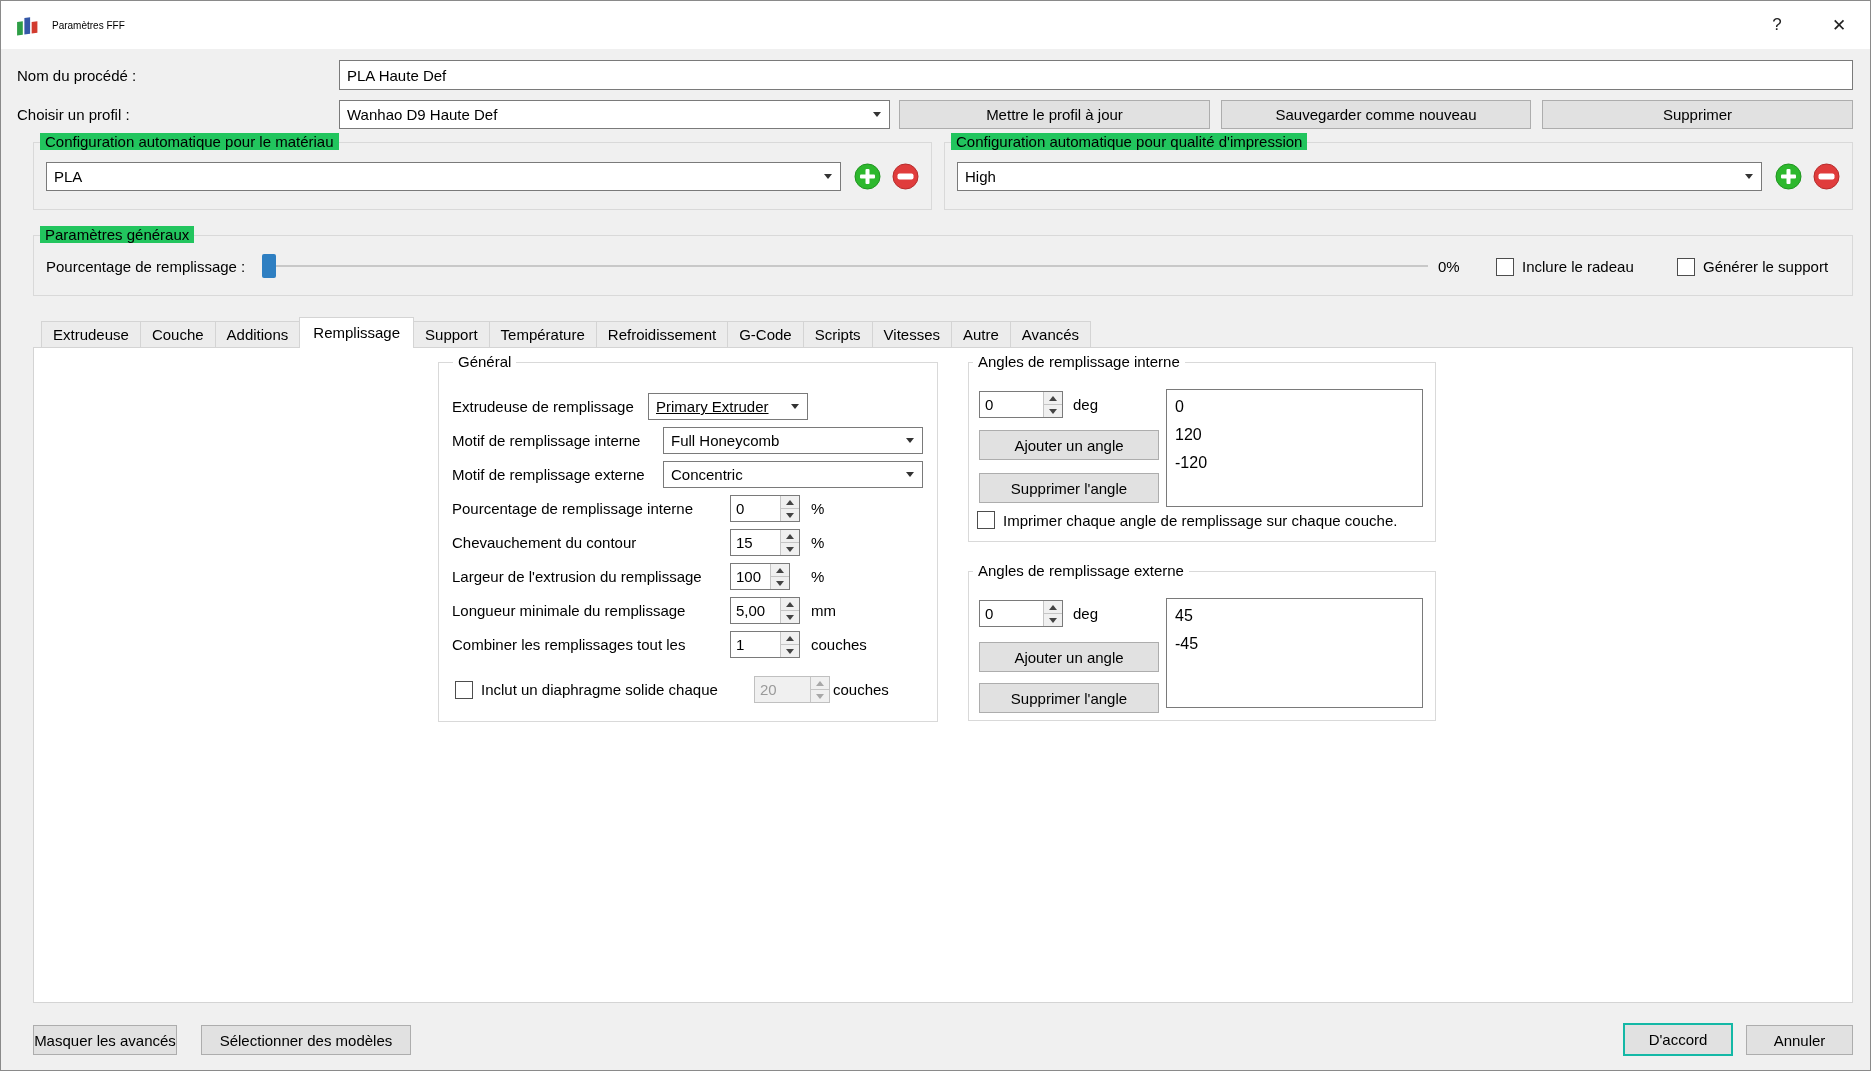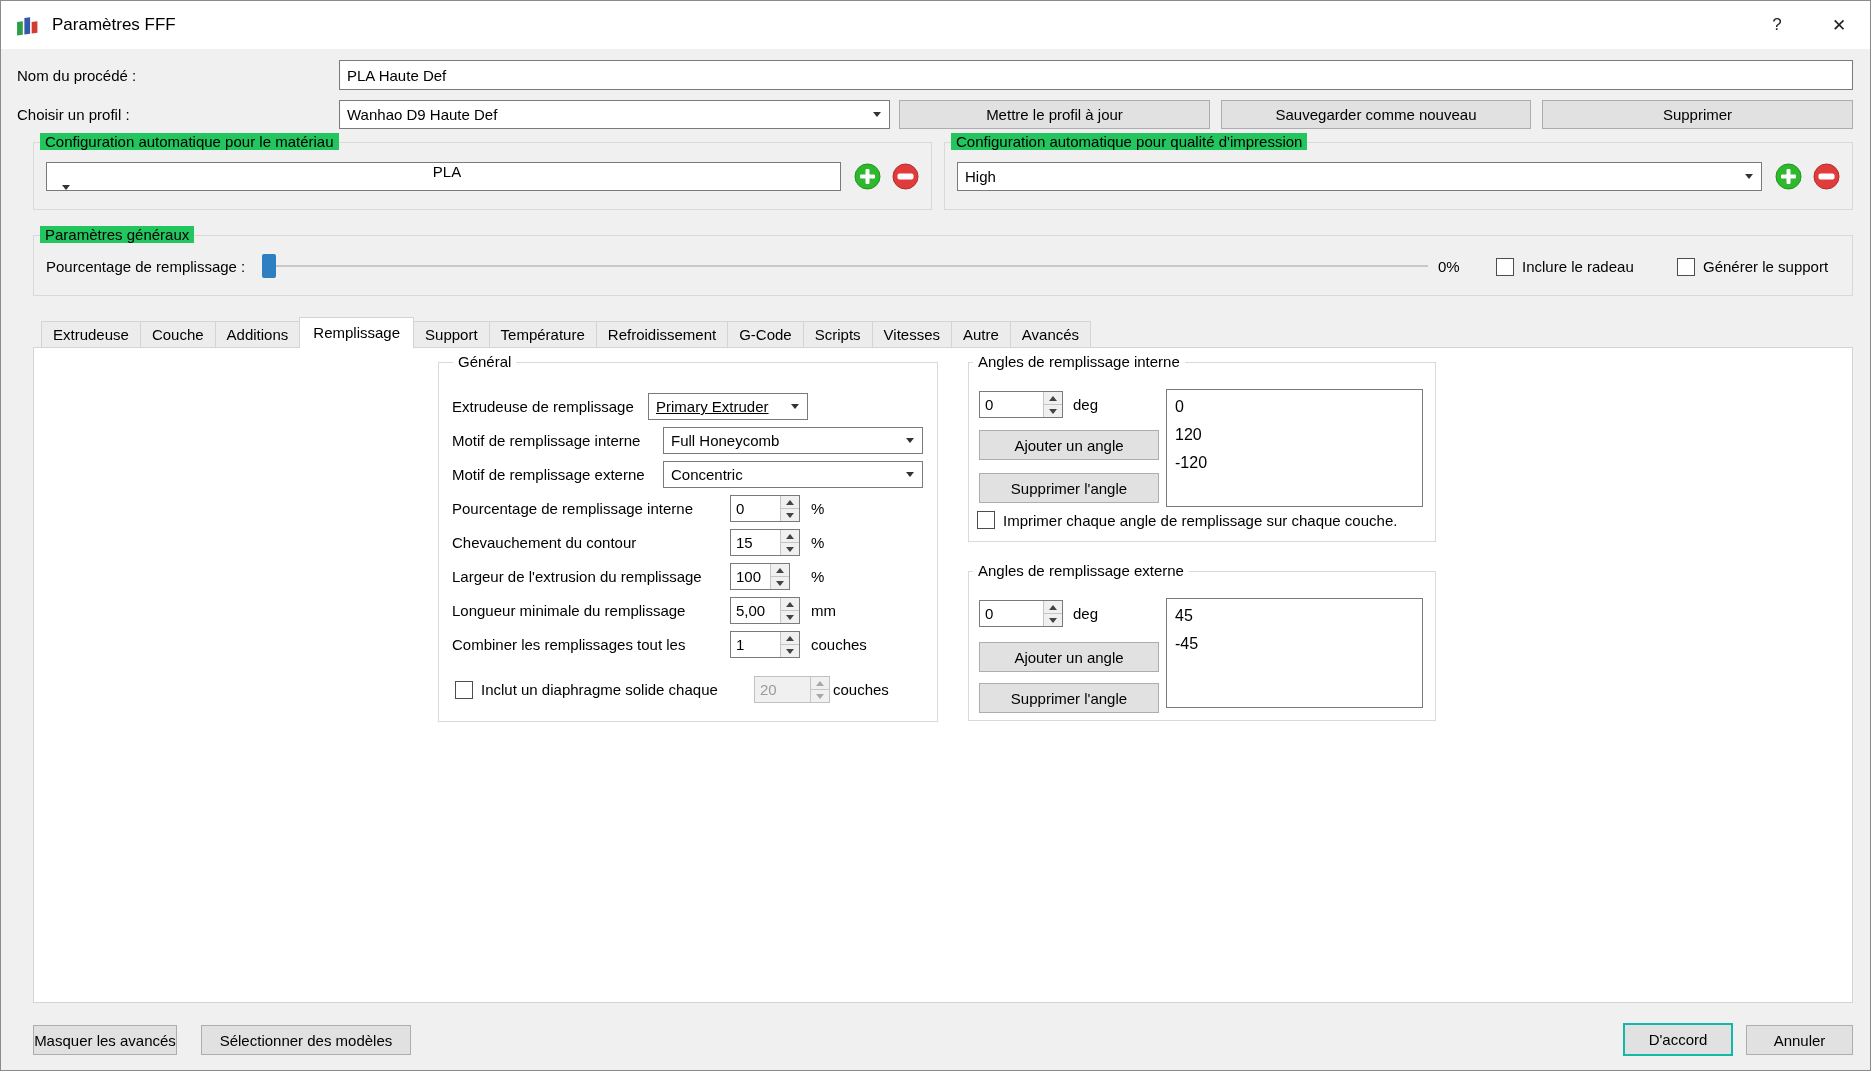--- a/index.html
+++ b/index.html
@@ -4,21 +4,21 @@
 <style>
   * { margin:0; padding:0; box-sizing:border-box; }
   html,body { width:1871px; height:1071px; }
   body { font-family:"Liberation Sans", sans-serif; font-size:15px; color:#000; background:#fff; }
 
   .window { position:relative; width:1871px; height:1071px; background:#f0f0f0; border:1px solid #8a8a8a; overflow:hidden; }
 
   
   .titlebar { position:absolute; left:0; top:0; width:100%; height:48px; background:#ffffff; display:flex; align-items:center; }
   .app-icon { margin-left:14px; width:25px; height:25px; flex:none; }
-  .title-text { margin-left:12px; font-size:17px; }
+  .title-text { margin-left:12px; font-size:10px; }
   .title-btns { margin-left:auto; display:flex; height:100%; }
   .tb-btn { width:62px; height:100%; display:flex; align-items:center; justify-content:center; font-size:17px; color:#222; cursor:default; }
 
   
   .lbl { position:absolute; white-space:nowrap; }
   .textbox { position:absolute; background:#fff; border:1px solid #7a7a7a; font:15px "Liberation Sans",sans-serif; padding:0 7px; color:#000; }
   .combo { position:absolute; background:#fff; border:1px solid #7a7a7a; display:flex; align-items:center; padding-left:7px; cursor:default; }
   .combo-text { flex:1; white-space:nowrap; overflow:hidden; }
   .combo-arrow { width:24px; align-self:stretch; display:flex; align-items:center; justify-content:center; flex:none; }
   .combo-arrow::after { content:""; border-left:4px solid transparent; border-right:4px solid transparent; border-top:5px solid #333; }
@@ -98,21 +98,21 @@
   <div class="combo" style="left:338px; top:99px; width:551px; height:29px;">
     <span class="combo-text">Wanhao D9 Haute Def</span>
     <span class="combo-arrow"></span>
   </div>
   <div class="btn" style="left:898px; top:99px; width:311px; height:29px;">Mettre le profil à jour</div>
   <div class="btn" style="left:1220px; top:99px; width:310px; height:29px;">Sauvegarder comme nouveau</div>
   <div class="btn" style="left:1541px; top:99px; width:311px; height:29px;">Supprimer</div>
 
   <div class="groupbox" style="left:32px; top:141px; width:899px; height:68px;">
     <span class="gb-title">Configuration automatique pour le matériau</span>
-    <div class="combo" style="left:12px; top:19px; width:795px; height:29px;flex-direction:column;">
+    <div class="combo" style="left:12px; top:19px; width:795px; height:29px;">
       <span class="combo-text">PLA</span>
       <span class="combo-arrow"></span>
     </div>
     <div class="round-btn" style="left:820px; top:20px;">
       <svg viewBox="0 0 27 27">
         <circle cx="13.5" cy="13.5" r="12.5" fill="#2db82d" stroke="#1d941d"></circle>
         <rect x="6" y="11.5" width="15" height="4" rx="1" fill="#fff"></rect>
         <rect x="11.5" y="6" width="4" height="15" rx="1" fill="#fff"></rect>
       </svg>
     </div>

